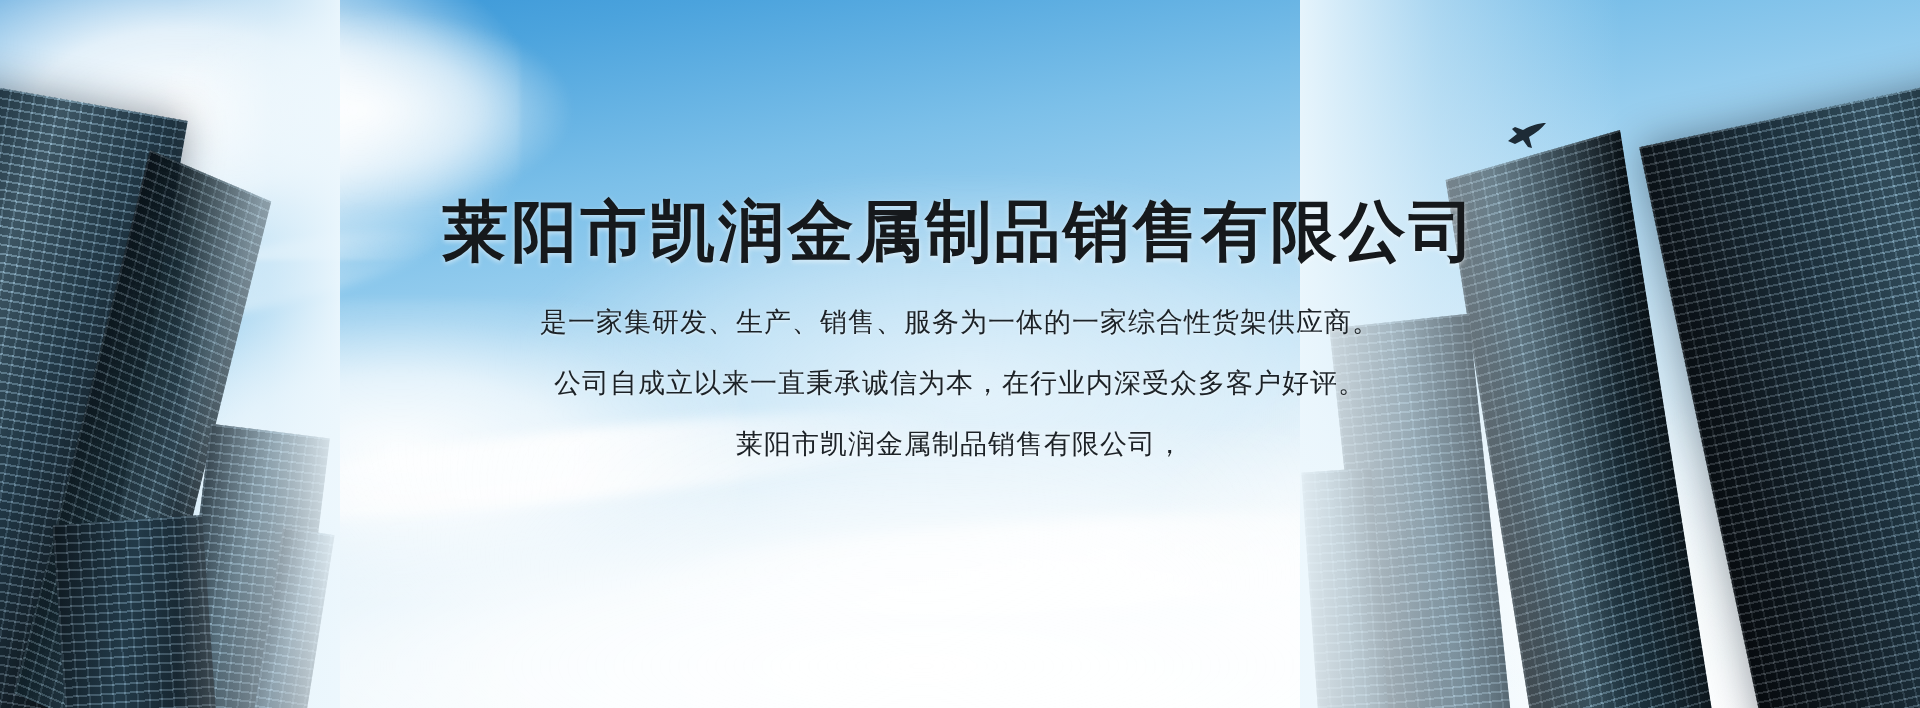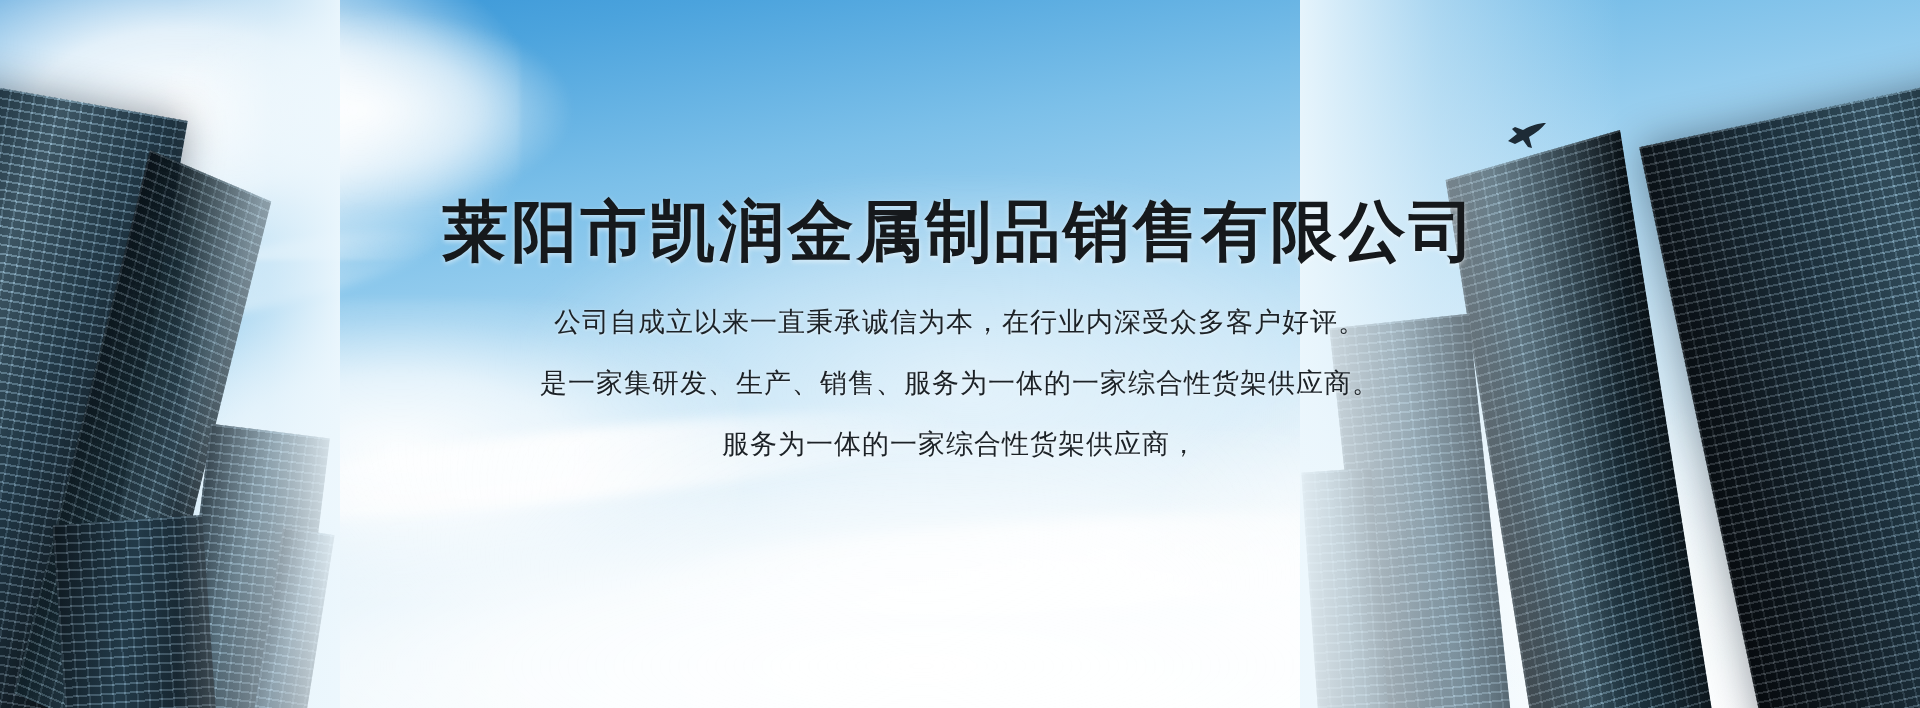--- a/index.html
+++ b/index.html
@@ -346,19 +346,19 @@
   <div class="airplane">
     <svg viewBox="0 0 42 30" width="42" height="30" aria-hidden="true">
       <path d="M40 3 C36 8 30 13 23 17 L26 28 L22 27 L17 20 L9 24 L2 21 L11 14 L6 9 L9 7 L17 10 C24 6 33 3 40 3 Z" fill="#1d2b36"></path>
     </svg>
   </div>
 
   <div class="content">
     <div class="company-title">莱阳市凯润金属制品销售有限公司</div>
 
     <div class="desc">
+      <div class="desc-line">是一家集研发、生产、销售、服务为一体的一家综合性货架供应商。</div>
       <div class="desc-line">公司自成立以来一直秉承诚信为本，在行业内深受众多客户好评。</div>
-      <div class="desc-line">是一家集研发、生产、销售、服务为一体的一家综合性货架供应商。</div>
-      <div class="desc-line">服务为一体的一家综合性货架供应商，</div>
+      <div class="desc-line">莱阳市凯润金属制品销售有限公司，</div>
     </div>
   </div>
 
 </div>
 
 </body></html>

